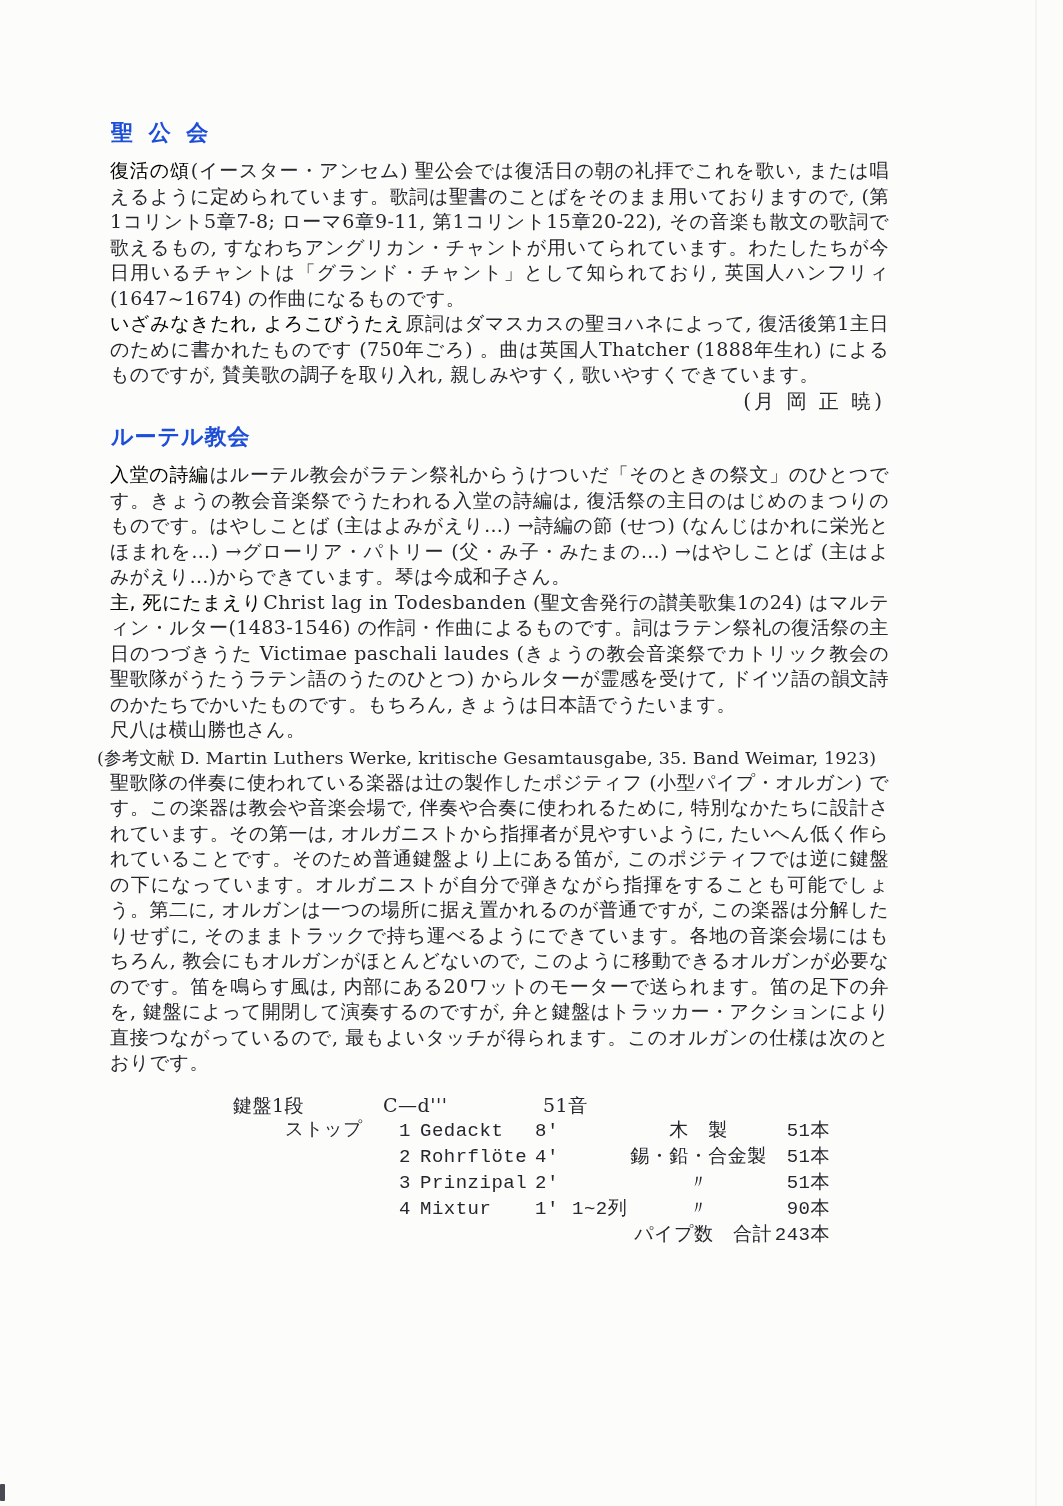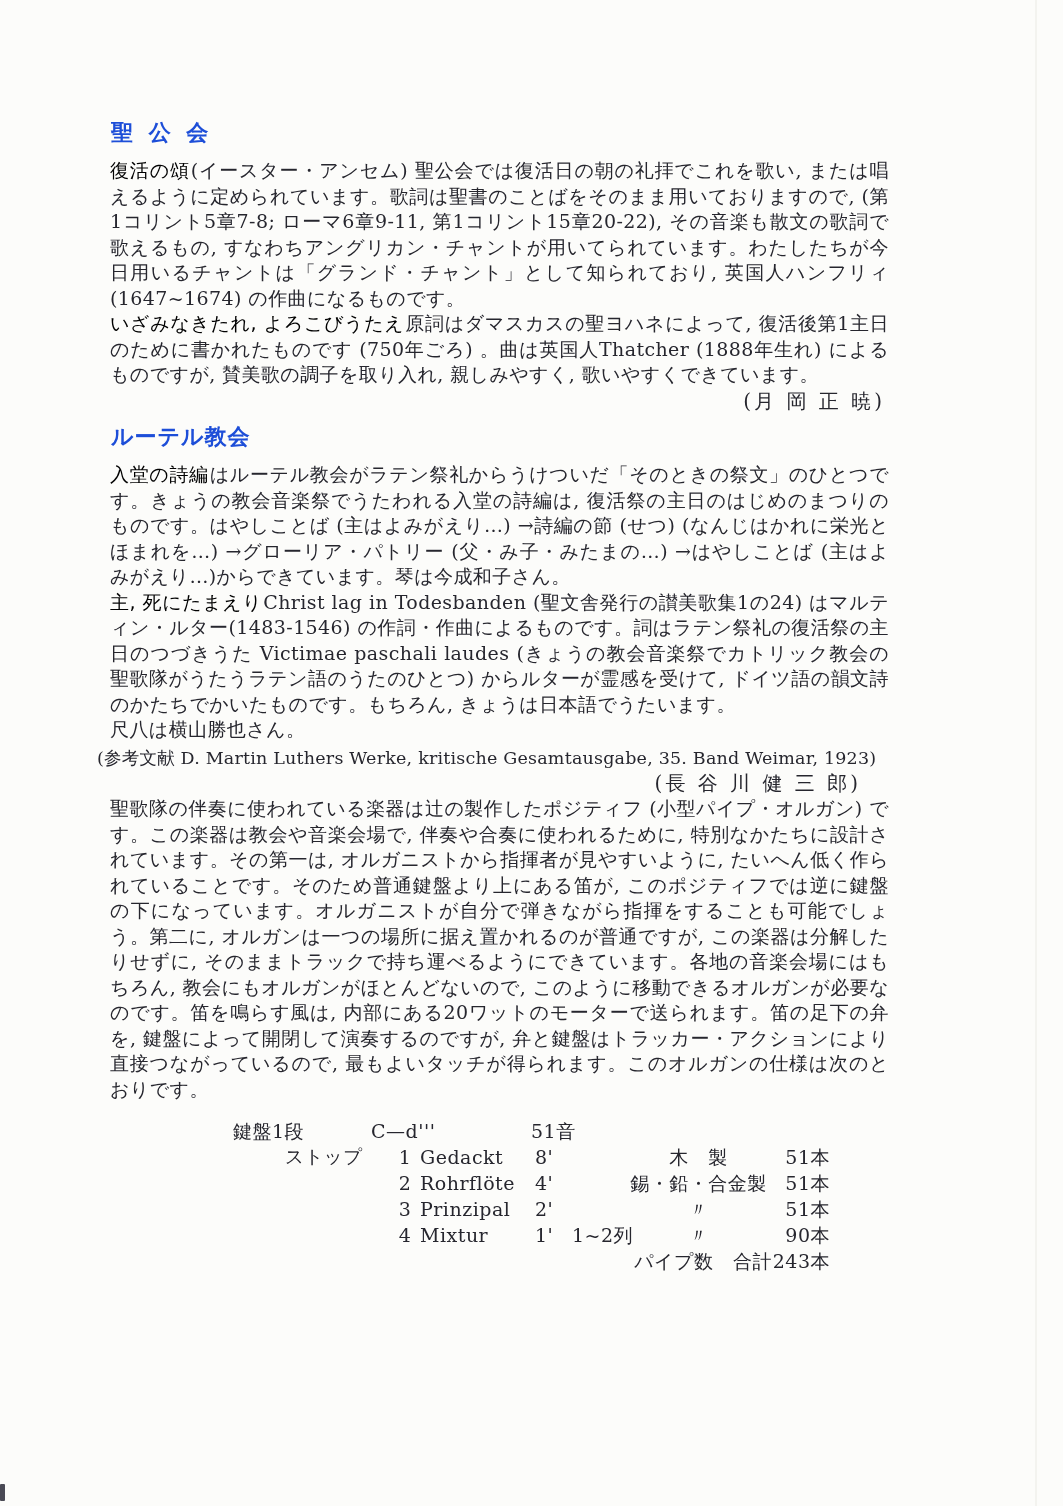--- a/index.html
+++ b/index.html
@@ -47,24 +47,25 @@
     font-weight:bold; font-size:21px; color:#1a1a21;
     text-align:center; letter-spacing:2px;
     margin:32px 0 10px 0;
   }
   .spec {
     margin:16px 0 0 123px; width:597px;
     font-size:19px; line-height:26px; letter-spacing:0.5px;
   }
   .spec-kbd { display:flex; }
   .spec-kbd .kbd-label { width:138px; }
-  .spec-kbd .kbd-range { width:160px; }
+  .spec-kbd .kbd-range { width:160px;margin-left:12px; }
   .spec-row {
     display:grid;
     grid-template-columns:157px 30px 115px 37px 53px 147px 58px;
+    font-family:Liberation Mono, monospace;
   }
   .cell-label { padding-left:52px; font-size:18.5px; }
   .cell-no { text-align:center; }
   .cell-name { text-align:left; }
   .cell-pitch { text-align:left; }
   .cell-ranks { text-align:left; white-space:nowrap; }
   .cell-material { text-align:center; white-space:nowrap; }
   .cell-material.total { text-align:right; }
   .cell-pipes { text-align:right; white-space:nowrap; }
   .credit.organ { padding-right:43px; margin-top:6px; letter-spacing:2px; }
@@ -96,21 +97,20 @@
 
     <div class="sec-heading heading2">ルーテル教会</div>
 
     <p class="para"><span class="lead">入堂の詩編</span><span>はルーテル教会がラテン祭礼からうけついだ「そのときの祭文」のひとつです。きょうの教会音楽祭でうたわれる入堂の詩編は, 復活祭の主日のはじめのまつりのものです。はやしことば (主はよみがえり…) →詩編の節 (せつ) (なんじはかれに栄光とほまれを…) →グローリア・パトリー (父・み子・みたまの…) →はやしことば (主はよみがえり…)からできています。琴は今成和子さん。</span></p>
 
     <p class="para"><span class="lead">主, 死にたまえり</span><span>Christ lag in Todesbanden (聖文舎発行の讃美歌集1の24) はマルティン・ルター(1483-1546) の作詞・作曲によるものです。詞はラテン祭礼の復活祭の主日のつづきうた Victimae paschali laudes (きょうの教会音楽祭でカトリック教会の聖歌隊がうたうラテン語のうたのひとつ) からルターが霊感を受けて, ドイツ語の韻文詩のかたちでかいたものです。もちろん, きょうは日本語でうたいます。</span></p>
 
     <p class="para">尺八は横山勝也さん。</p>
 
     <div class="reference">(参考文献 D. Martin Luthers Werke, kritische Gesamtausgabe, 35. Band Weimar, 1923)</div>
-    <div class="credit lutheran">(長 谷 川 健 三 郎)</div>
 
 
     <p class="para">聖歌隊の伴奏に使われている楽器は辻の製作したポジティフ (小型パイプ・オルガン) です。この楽器は教会や音楽会場で, 伴奏や合奏に使われるために, 特別なかたちに設計されています。その第一は, オルガニストから指揮者が見やすいように, たいへん低く作られていることです。そのため普通鍵盤より上にある笛が, このポジティフでは逆に鍵盤の下になっています。オルガニストが自分で弾きながら指揮をすることも可能でしょう。第二に, オルガンは一つの場所に据え置かれるのが普通ですが, この楽器は分解したりせずに, そのままトラックで持ち運べるようにできています。各地の音楽会場にはもちろん, 教会にもオルガンがほとんどないので, このように移動できるオルガンが必要なのです。笛を鳴らす風は, 内部にある20ワットのモーターで送られます。笛の足下の弁を, 鍵盤によって開閉して演奏するのですが, 弁と鍵盤はトラッカー・アクションにより直接つながっているので, 最もよいタッチが得られます。このオルガンの仕様は次のとおりです。</p>
 
     <div class="spec">
 
       <div class="spec-kbd">
         <span class="kbd-label">鍵盤1段</span>
         <span class="kbd-range">C—d'''</span>
         <span class="kbd-notes">51音</span>

